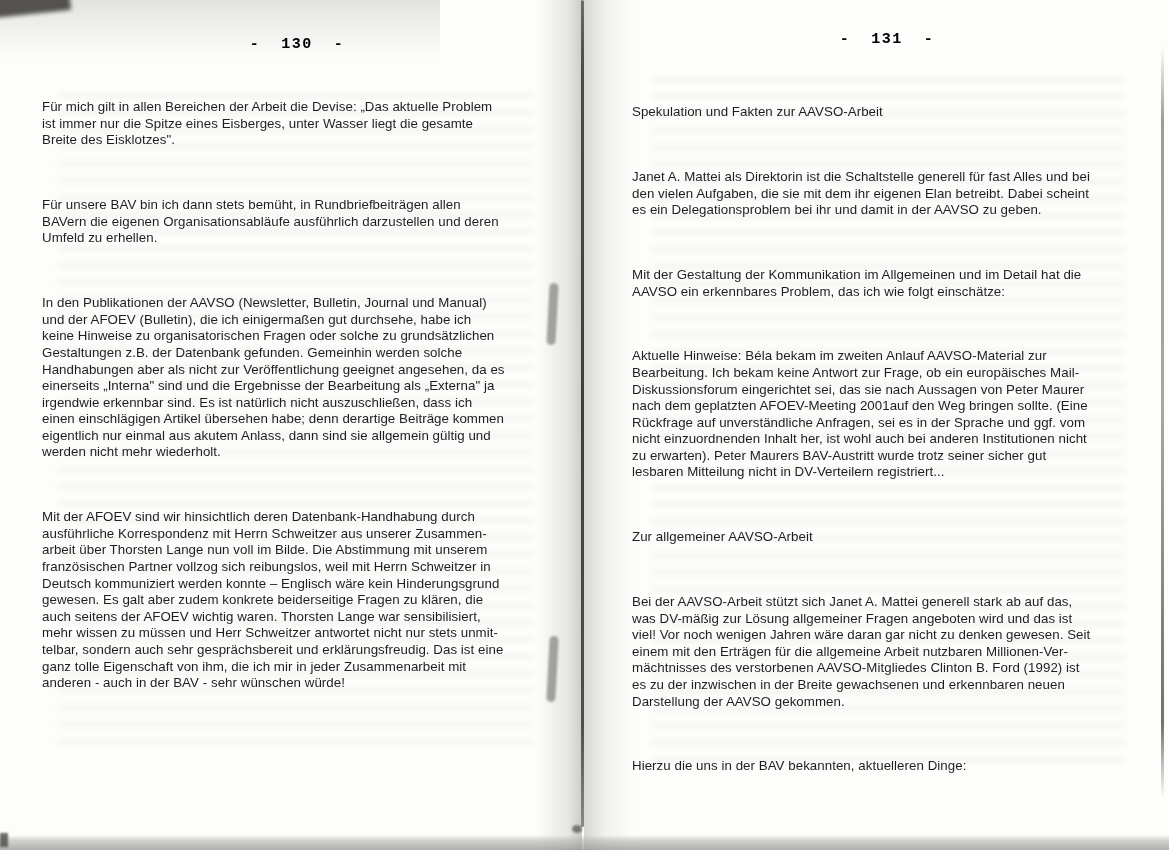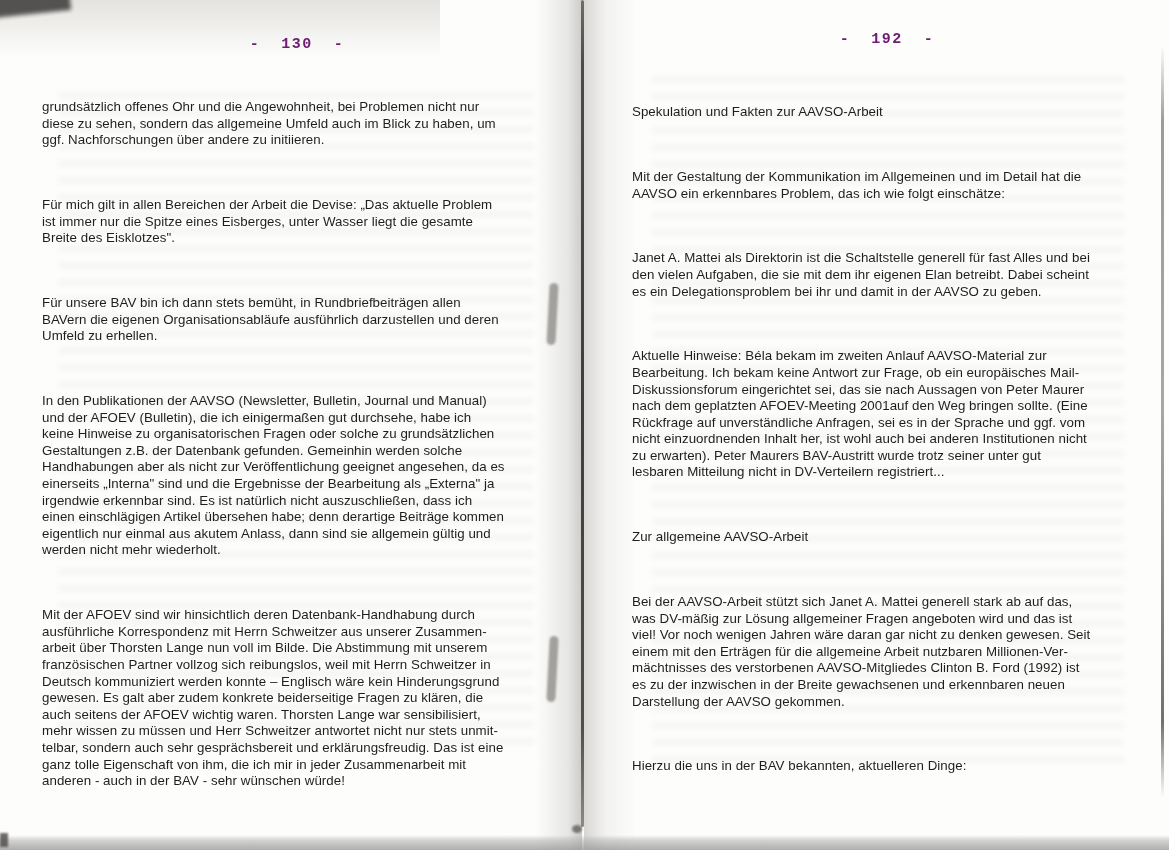--- a/index.html
+++ b/index.html
@@ -65,21 +65,21 @@
     background:repeating-linear-gradient(to bottom, #55534f 0 7px, transparent 7px 17px);
   }
   .ghost.g-left  { left:58px;  top:92px; width:476px; height:660px; }
   .ghost.g-right { left:652px; top:76px; width:472px; height:690px; }
 
   
   .pagenum {
     position:absolute; width:150px; text-align:center;
     font-family:"Liberation Mono", monospace;
     font-size:15px; font-weight:700; letter-spacing:1.5px;
-    color:#701a75; white-space:pre;
+    color:#000000; white-space:pre;
   }
   .pagenum.left  { left:222px; top:36px; }
   .pagenum.right { left:812px; top:31px; }
 
   .page-text {
     position:absolute;
     font-size:13.3px; line-height:16.6px;
     letter-spacing:0.05px;
     white-space:pre;
   }
@@ -104,26 +104,23 @@
   <div class="gutter-shade-right"></div>
   <div class="gutter-line"></div>
   <div class="binding-mark k1"></div>
   <div class="binding-mark k2"></div>
   <div class="edge-right"></div>
   <div class="band-bottom"></div>
   <div class="corner-bl"></div>
   <div class="gutter-foot"></div>
 
   <div class="pagenum left">-  130  -</div>
-  <div class="pagenum right">-  192  -</div>
+  <div class="pagenum right">-  131  -</div>
 
   <div class="page-text left">
-    <p class="para">grundsätzlich offenes Ohr und die Angewohnheit, bei Problemen nicht nur
-diese zu sehen, sondern das allgemeine Umfeld auch im Blick zu haben, um
-ggf. Nachforschungen über andere zu initiieren.</p>
     <p class="para">Für mich gilt in allen Bereichen der Arbeit die Devise: „Das aktuelle Problem
 ist immer nur die Spitze eines Eisberges, unter Wasser liegt die gesamte
 Breite des Eisklotzes".</p>
     <p class="para">Für unsere BAV bin ich dann stets bemüht, in Rundbriefbeiträgen allen
 BAVern die eigenen Organisationsabläufe ausführlich darzustellen und deren
 Umfeld zu erhellen.</p>
     <p class="para"><span>In den Publikationen der AAVSO (Newsletter, Bulletin, Journal und Manual)
 und der AFOEV (Bulletin), die ich einigermaßen gut durchsehe, habe ich
 keine Hinweise zu organisatorischen Fragen oder solche zu grundsätzlichen
 Gestaltungen z.B. der Datenbank gefunden. Gemeinhin werden solche
@@ -143,34 +140,34 @@
 mehr wissen zu müssen und Herr Schweitzer antwortet nicht nur stets unmit-
 telbar, sondern auch sehr gesprächsbereit und erklärungsfreudig. Das ist eine
 ganz tolle Eigenschaft von ihm, die ich mir in jeder Zusammenarbeit mit
 anderen - auch in der BAV - sehr wünschen würde!</p>
     
     
   </div>
 
   <div class="page-text right">
     <p class="para heading">Spekulation und Fakten zur AAVSO-Arbeit</p>
-    <p class="para">Mit der Gestaltung der Kommunikation im Allgemeinen und im Detail hat die
-AAVSO ein erkennbares Problem, das ich wie folgt einschätze:</p>
     <p class="para">Janet A. Mattei als Direktorin ist die Schaltstelle generell für fast Alles und bei
 den vielen Aufgaben, die sie mit dem ihr eigenen Elan betreibt. Dabei scheint
 es ein Delegationsproblem bei ihr und damit in der AAVSO zu geben.</p>
+    <p class="para">Mit der Gestaltung der Kommunikation im Allgemeinen und im Detail hat die
+AAVSO ein erkennbares Problem, das ich wie folgt einschätze:</p>
     <p class="para"><span>Aktuelle Hinweise: Béla bekam im zweiten Anlauf AAVSO-Material zur
 Bearbeitung. Ich bekam keine Antwort zur Frage, ob ein europäisches Mail-
 Diskussionsforum eingerichtet sei, das sie nach Aussagen von Peter Maurer
 nach dem geplatzten AFOEV-Meeting 2001auf den Weg bringen sollte. (Eine
 Rückfrage auf unverständliche Anfragen, sei es in der Sprache </span><span class="u">und</span><span> ggf. vom
 nicht einzuordnenden Inhalt her, ist wohl auch bei anderen Institutionen nicht
-zu erwarten). Peter Maurers BAV-Austritt wurde trotz seiner unter gut
+zu erwarten). Peter Maurers BAV-Austritt wurde trotz seiner sicher gut
 lesbaren Mitteilung nicht in DV-Verteilern registriert...</span></p>
-    <p class="para heading">Zur allgemeine AAVSO-Arbeit</p>
+    <p class="para heading">Zur allgemeiner AAVSO-Arbeit</p>
     <p class="para">Bei der AAVSO-Arbeit stützt sich Janet A. Mattei generell stark ab auf das,
 was DV-mäßig zur Lösung allgemeiner Fragen angeboten wird und das ist
 viel! Vor noch wenigen Jahren wäre daran gar nicht zu denken gewesen. Seit
 einem mit den Erträgen für die allgemeine Arbeit nutzbaren Millionen-Ver-
 mächtnisses des verstorbenen AAVSO-Mitgliedes Clinton B. Ford (1992) ist
 es zu der inzwischen in der Breite gewachsenen und erkennbaren neuen
 Darstellung der AAVSO gekommen.</p>
     <p class="para" style="margin-bottom:0">Hierzu die uns in der BAV bekannten, aktuelleren Dinge:</p>
     <div class="list">
       

